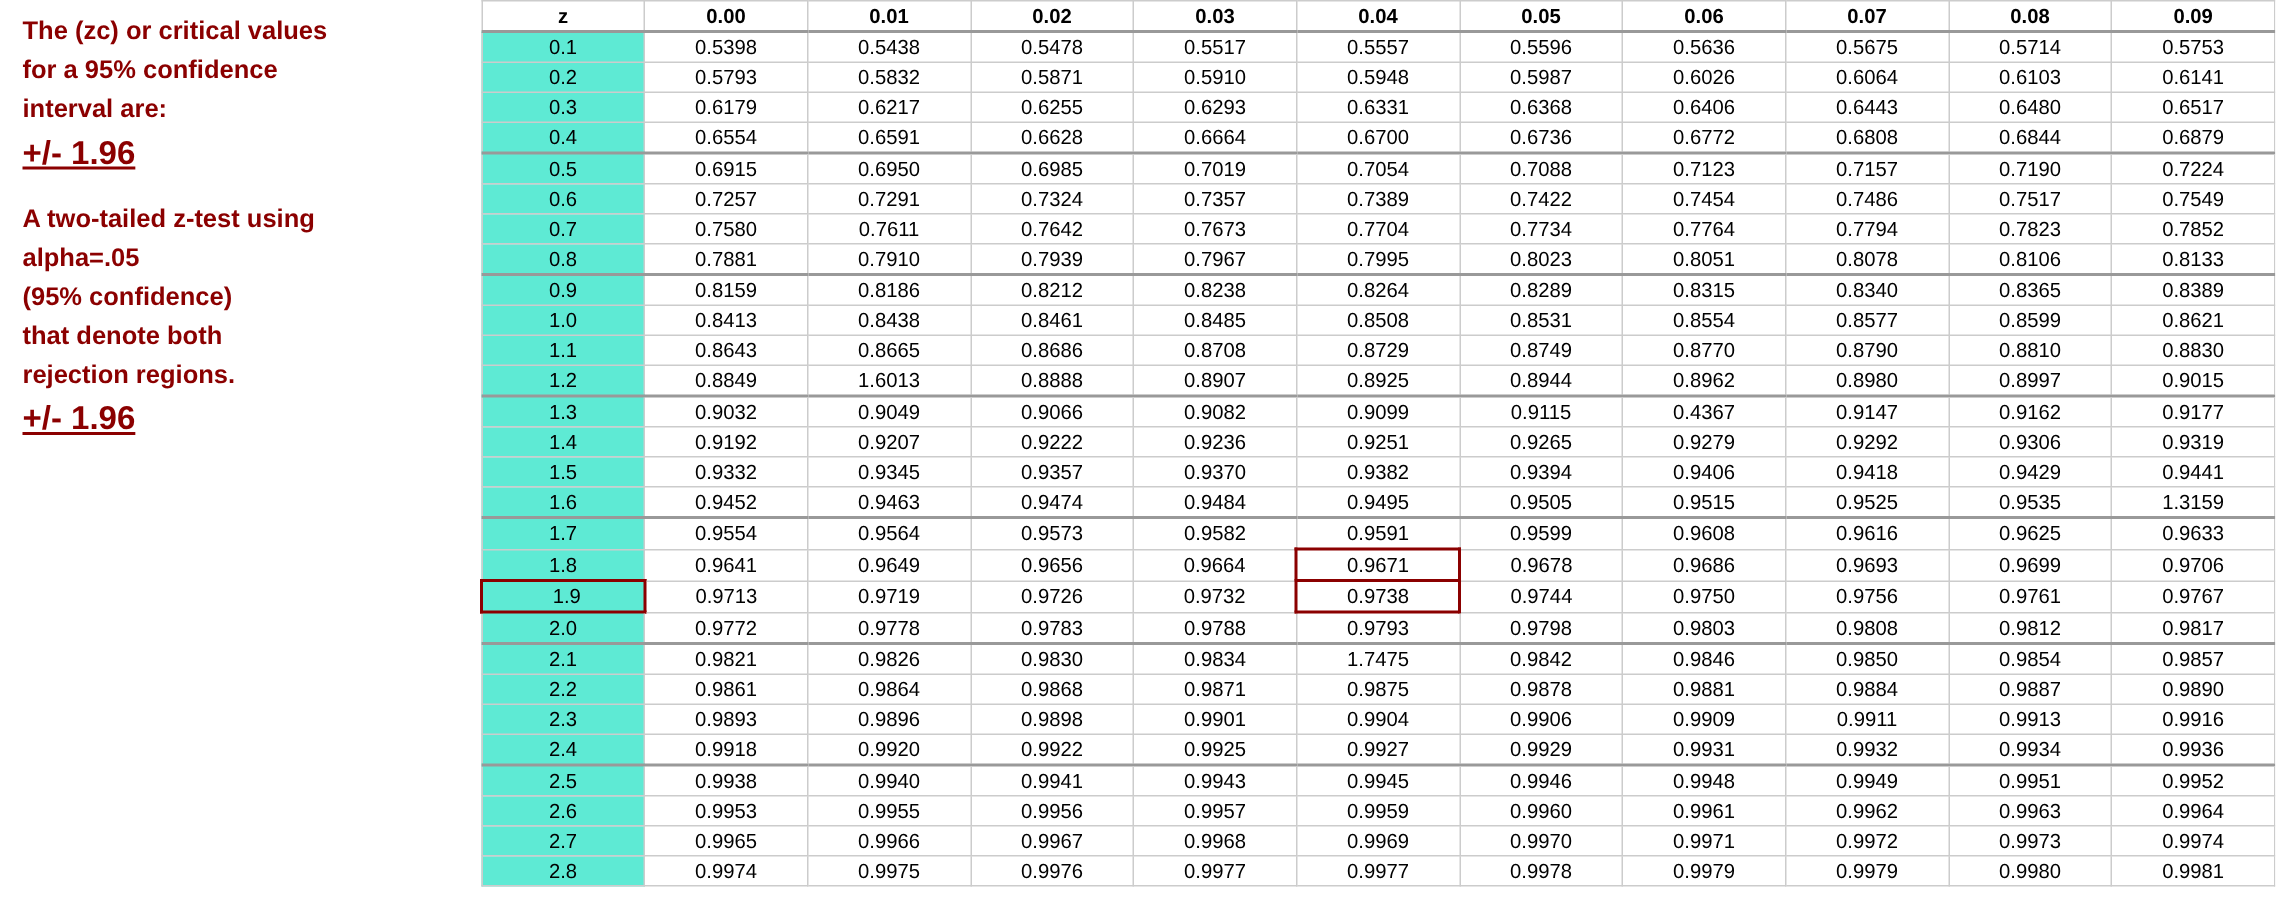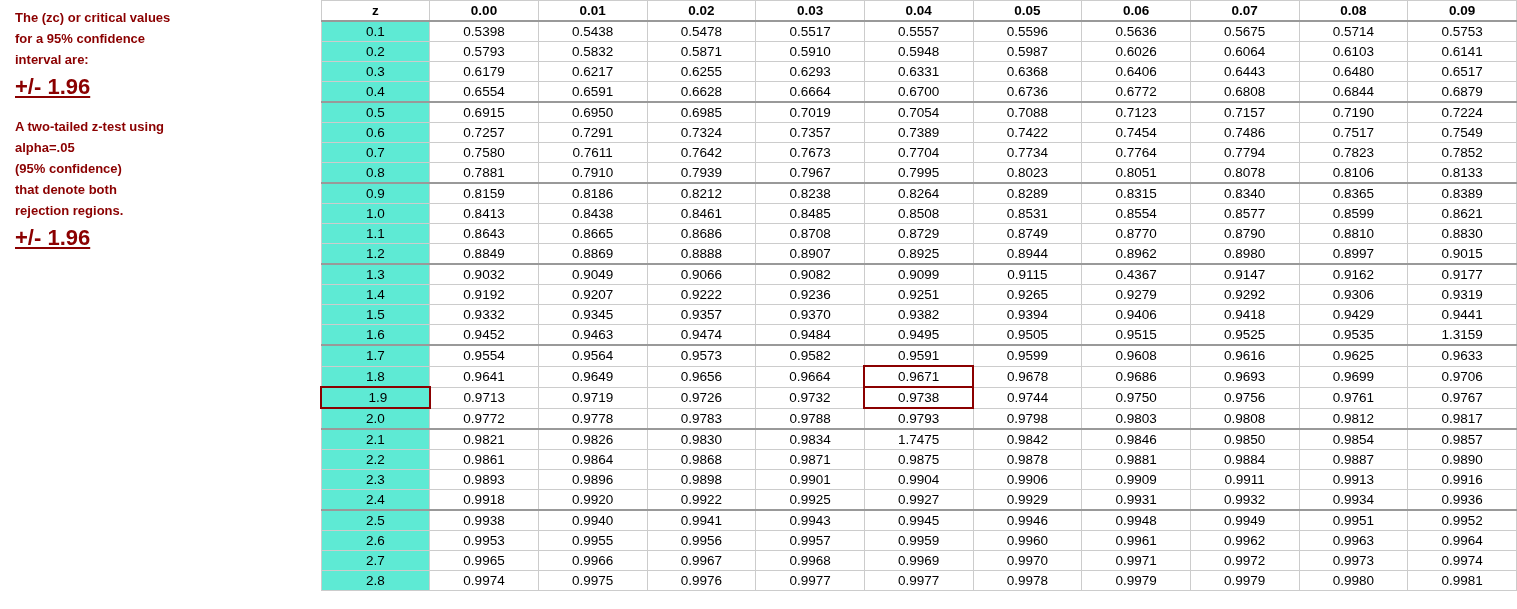--- a/index.html
+++ b/index.html
@@ -25,21 +25,21 @@
       font-size: 18px;
       line-height: 1.3;
       margin-bottom: 12px;
     }
     .left-text.large {
       font-size: 22px;
       margin-bottom: 18px;
       text-decoration: underline;
     }
     .left-text.medium {
-      font-size: 13px;
+      font-size: 17px;
       margin-bottom: 4px;
     }
     .right-panel {
       flex: 1;
       overflow: auto;
     }
     table {
       border-collapse: collapse;
       width: 100%;
       font-size: 13.5px;
@@ -248,21 +248,21 @@
           <td>0.8729</td>
           <td>0.8749</td>
           <td>0.8770</td>
           <td>0.8790</td>
           <td>0.8810</td>
           <td>0.8830</td>
         </tr>
         <tr>
           <td>1.2</td>
           <td>0.8849</td>
-          <td>0.8869</td>
+          <td>1.6013</td>
           <td>0.8888</td>
           <td>0.8907</td>
           <td>0.8925</td>
           <td>0.8944</td>
           <td>0.8962</td>
           <td>0.8980</td>
           <td>0.8997</td>
           <td>0.9015</td>
         </tr>
         <tr>

